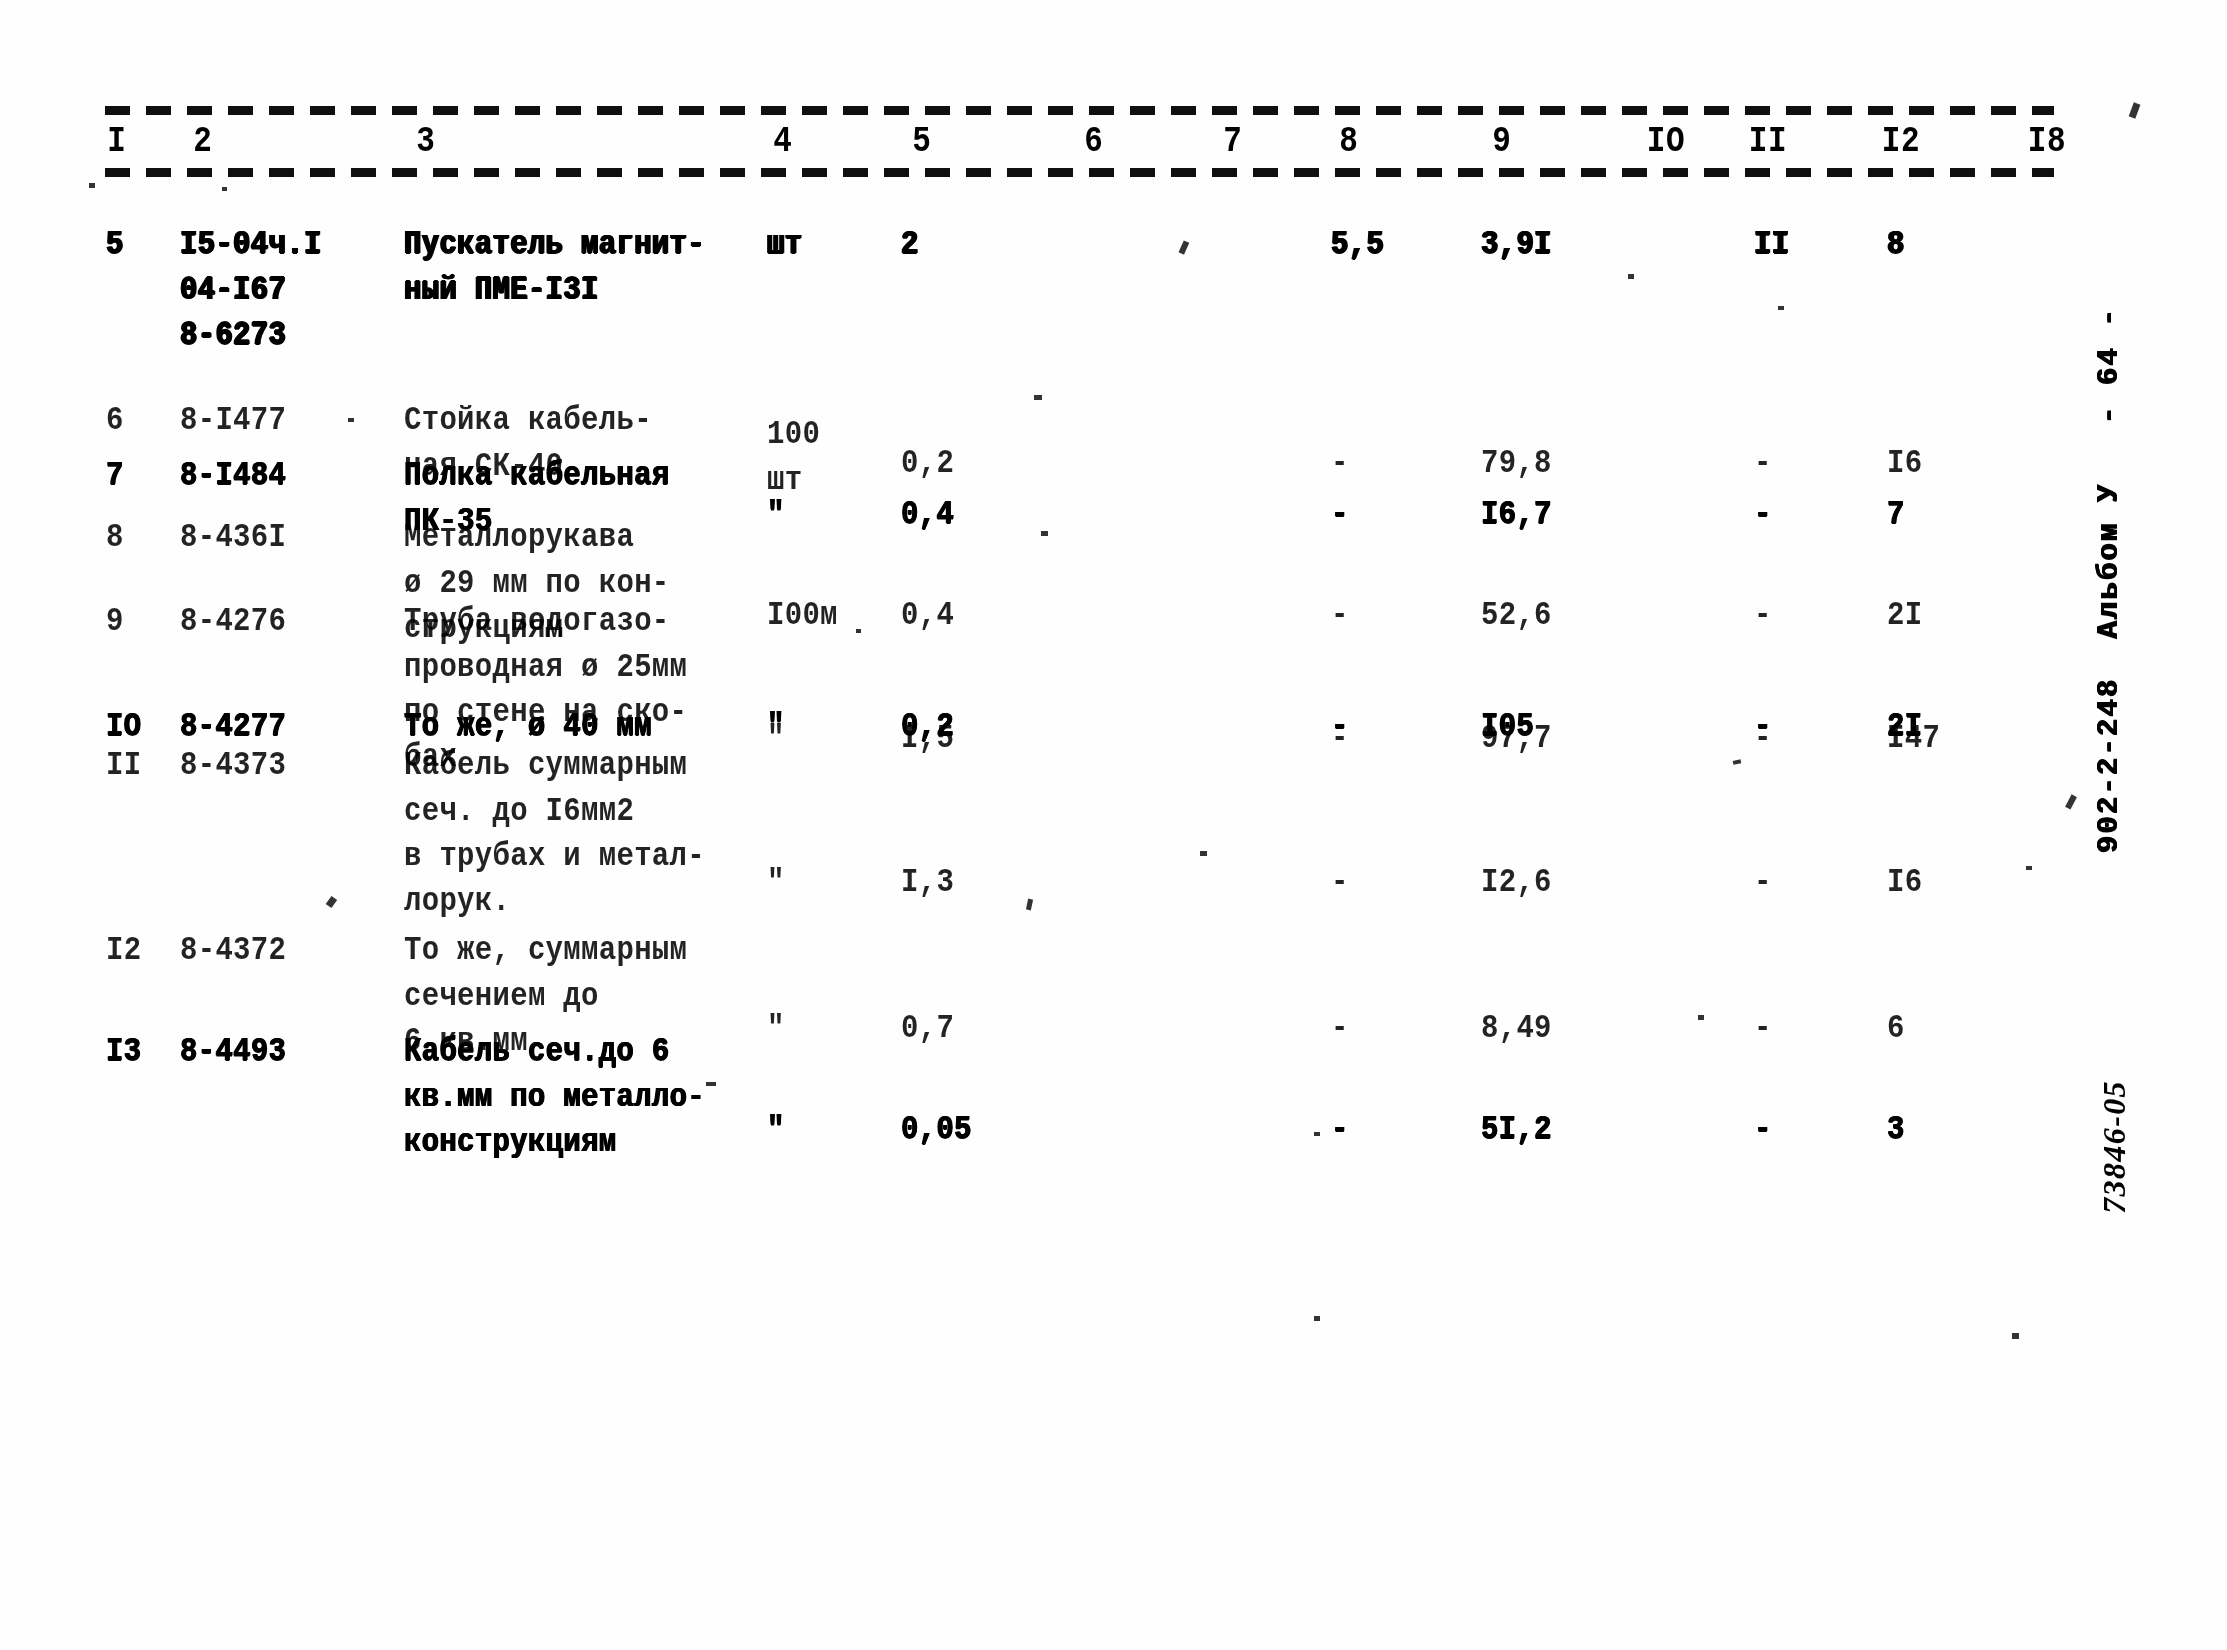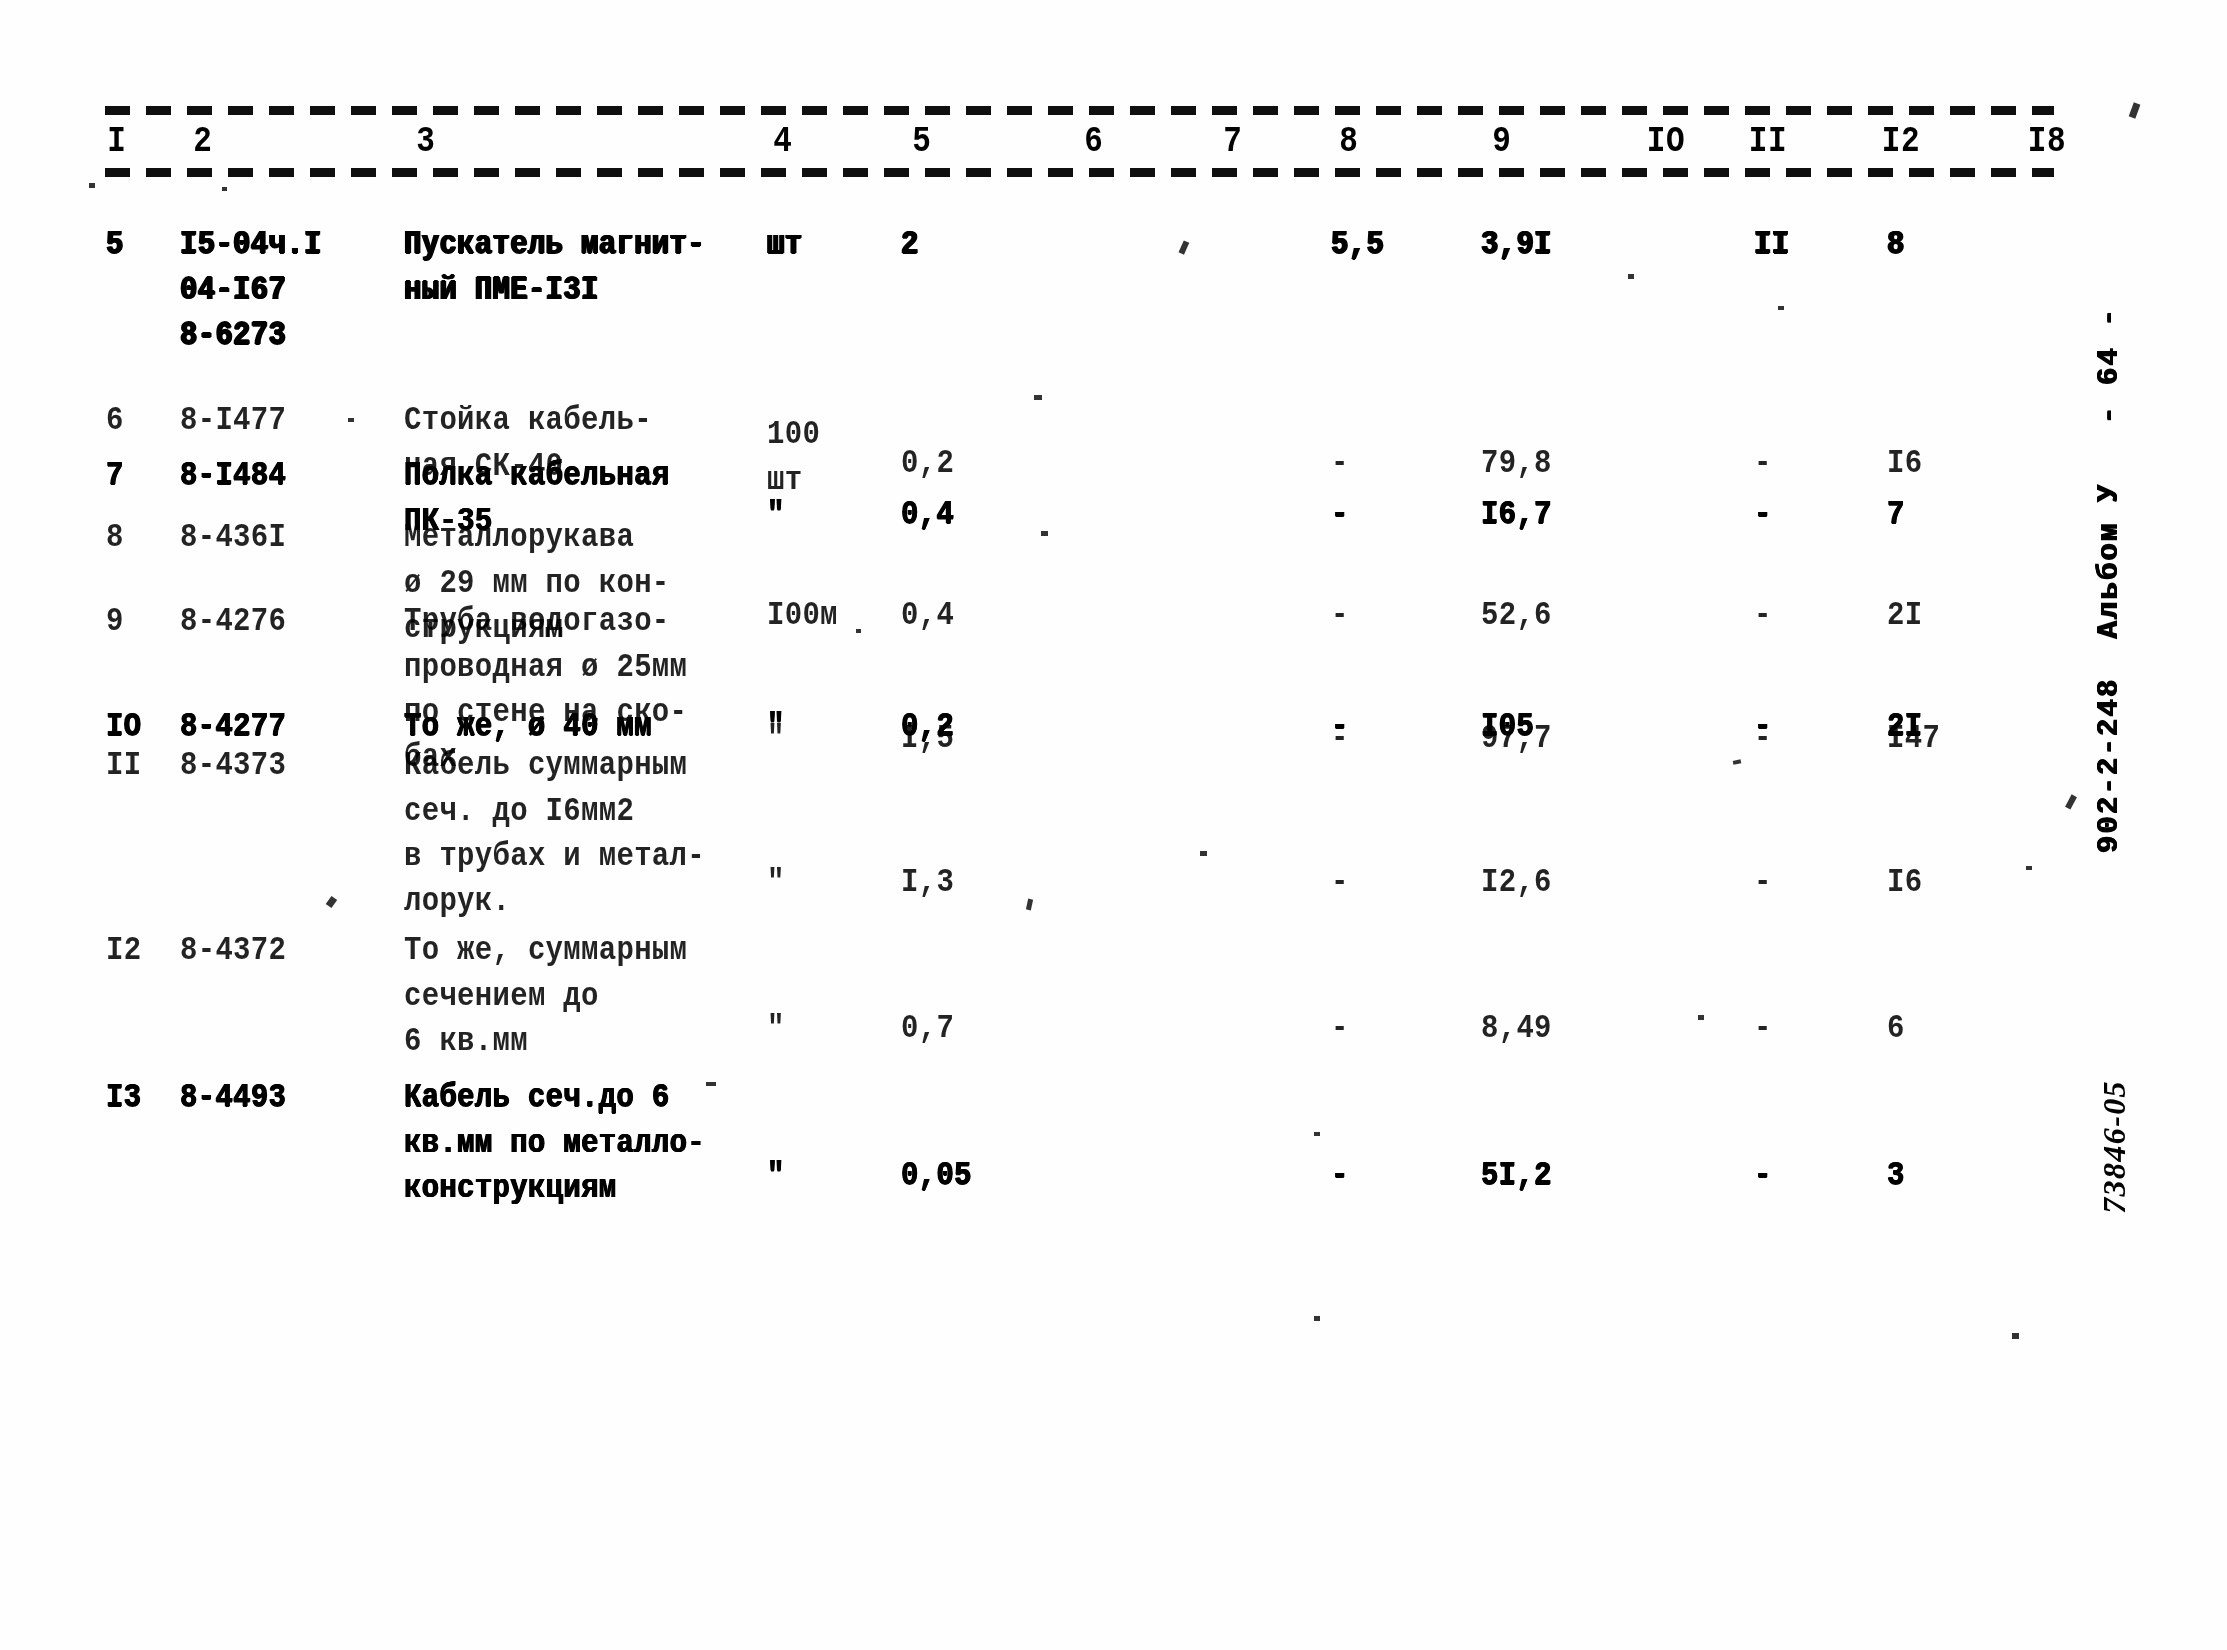--- a/index.html
+++ b/index.html
@@ -258,21 +258,21 @@
         <div class="cell c-name multiline faint" style="top: 0px;">То же, суммарным
 сечением до
 6 кв.мм</div>
         <div class="cell c-unit faint" style="top: 78px;">"</div>
         <div class="cell c-qty faint" style="top: 78px;">0,7</div>
         <div class="cell c-c8 faint" style="top: 78px;">-</div>
         <div class="cell c-c9 faint" style="top: 78px;">8,49</div>
         <div class="cell c-c11 faint" style="top: 78px;">-</div>
         <div class="cell c-c12 faint" style="top: 78px;">6</div>
       </div>
-      <div class="trow" style="position: absolute; top: 853px; left: 0px; height: 42px;">
+      <div class="trow" style="position: absolute; top: 807px; left: 0px; height: 42px;">
         <div class="cell c-num smeared" style="top: 0px;">I3</div>
         <div class="cell c-code smeared" style="top: 0px;">8-4493</div>
         <div class="cell c-name multiline smeared" style="top: 0px;">Кабель сеч.до 6
 кв.мм по металло-
 конструкциям</div>
         <div class="cell c-unit smeared" style="top: 78px;">"</div>
         <div class="cell c-qty smeared" style="top: 78px;">0,05</div>
         <div class="cell c-c8 smeared" style="top: 78px;">-</div>
         <div class="cell c-c9 smeared" style="top: 78px;">5I,2</div>
         <div class="cell c-c11 smeared" style="top: 78px;">-</div>

